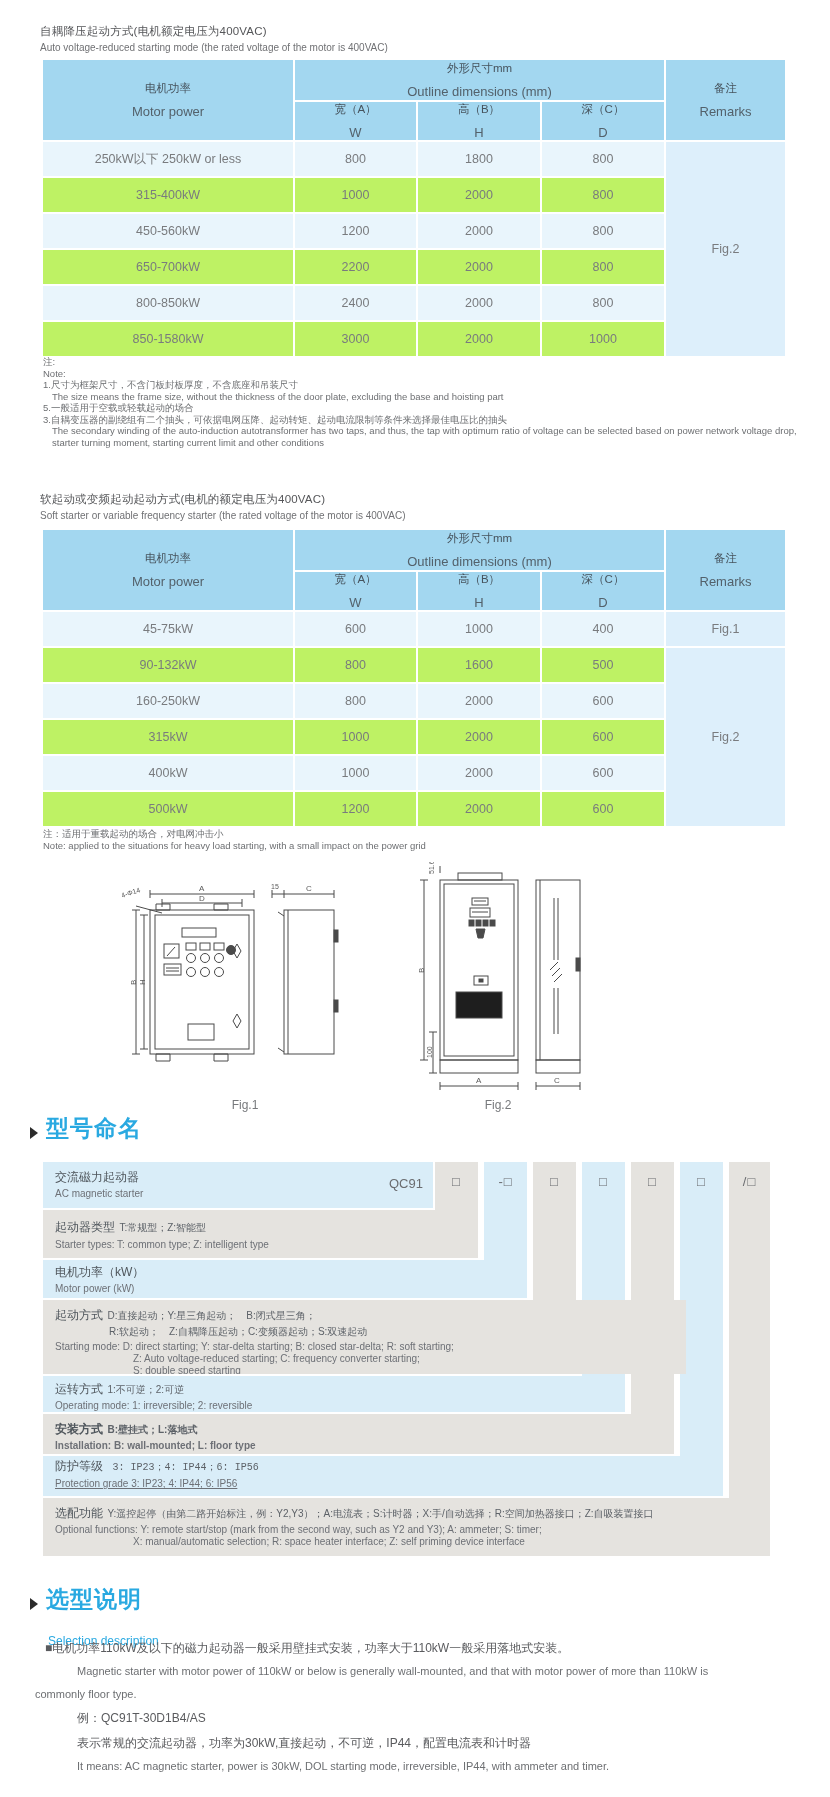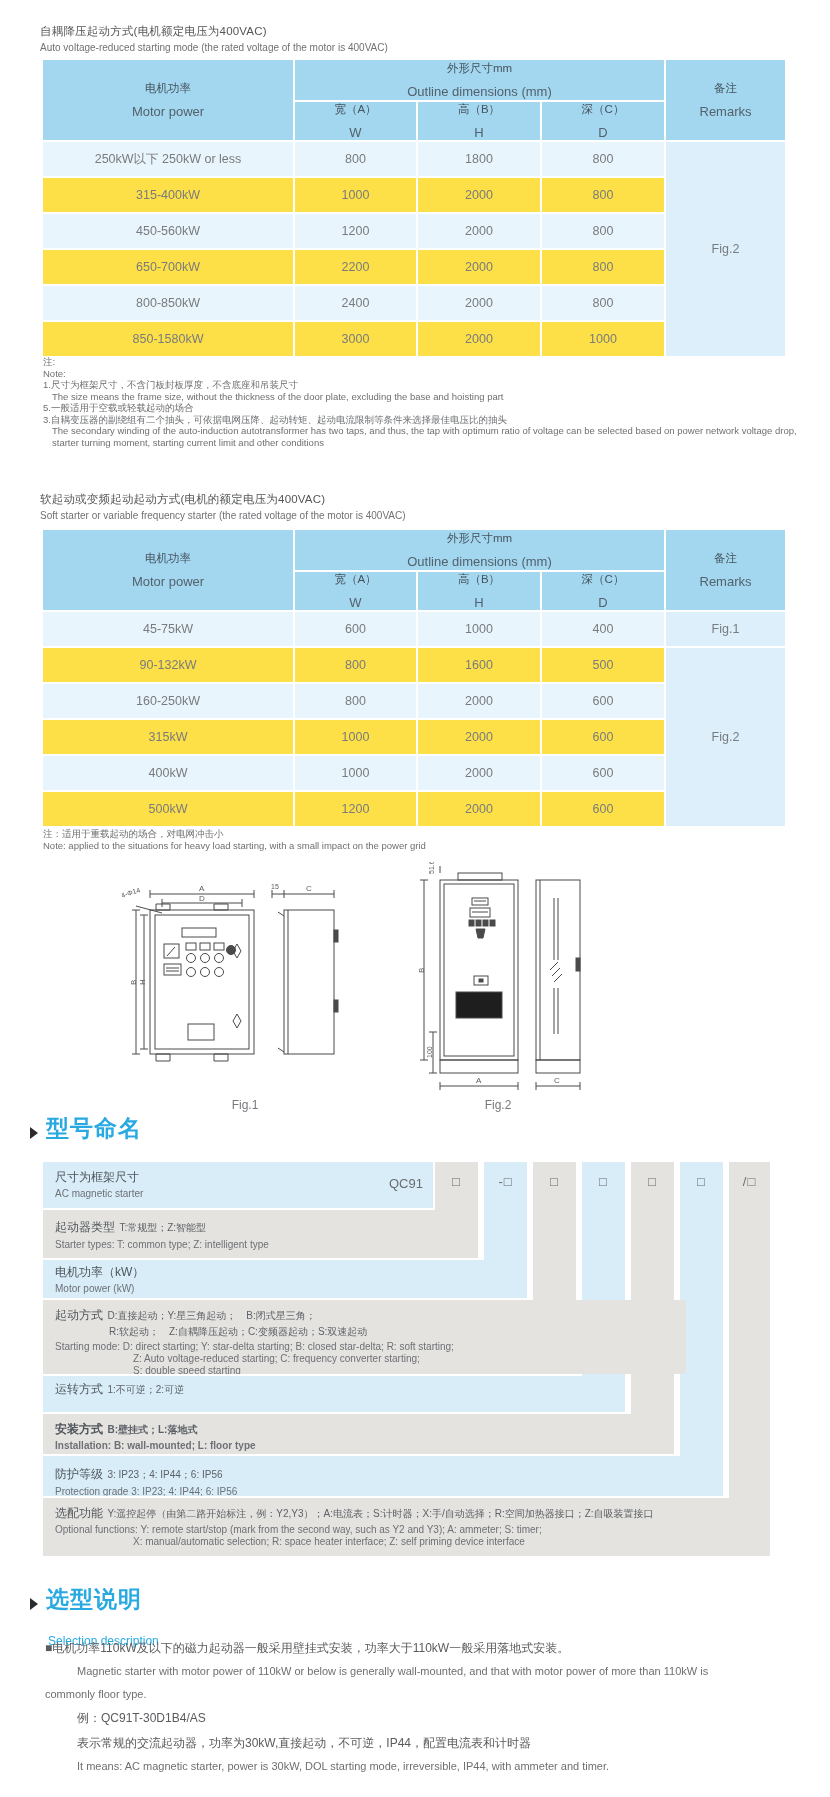--- a/index.html
+++ b/index.html
@@ -12,21 +12,21 @@
   
   table.dimtab{border-collapse:separate;border-spacing:2px;table-layout:fixed;}
   table.dimtab td{text-align:center;vertical-align:middle;padding:0;}
   .hcell{background:#a3d7f0;}
   .hcn{font-size:11.5px;color:#46535d;}
   .hen{font-size:13px;color:#53616b;margin-top:8px;}
   .hrow1 td{height:40px;}
   .hrow2 td{height:30px;}
   .drow td{height:34px;font-size:12.5px;color:#797b7e;}
   .row-light{background:#e9f5fc;}
-  .row-dark{background:#fde047;}
+  .row-dark{background:#bef264;}
   .remcell{background:#ddeffb;font-size:12px;color:#7b7d80;}
   
   .noteline{font-size:9.5px;line-height:11.5px;color:#6d6f72;white-space:nowrap;}
   .nt-ind{padding-left:9px;}
   
   .figcap{font-size:12px;color:#77797c;text-align:center;width:120px;}
   
   .shead-arrow{width:0;height:0;border-top:6px solid transparent;border-bottom:6px solid transparent;
                border-left:8px solid #2b2b2b;}
   .shead-cn{font-size:23px;font-weight:bold;color:#29a9e1;letter-spacing:1px;}
@@ -358,21 +358,21 @@
 
   <div class="nm-stripe nm-gray" style="left:392px;width:43px;height:48px;"></div>
   <div class="nm-stripe nm-blue" style="left:441px;width:43px;height:98px;"></div>
   <div class="nm-stripe nm-gray" style="left:490px;width:43px;height:138px;"></div>
   <div class="nm-stripe nm-blue" style="left:539px;width:43px;height:214px;"></div>
   <div class="nm-stripe nm-gray" style="left:588px;width:43px;height:252px;"></div>
   <div class="nm-stripe nm-blue" style="left:637px;width:43px;height:294px;"></div>
   <div class="nm-stripe nm-gray" style="left:686px;width:41px;height:336px;"></div>
 
   <div class="nm-band nm-blue" style="top:0;height:46px;width:390px;">
-    <div class="nm-lab" style="padding:7px 0 0 12px;">尺寸为框架尺寸</div>
+    <div class="nm-lab" style="padding:7px 0 0 12px;">交流磁力起动器</div>
     <div class="nm-en" style="padding:2px 0 0 12px;">AC magnetic starter</div>
   </div>
   <span class="nm-code" style="left:346px;top:14px;">QC91</span>
 
   <span class="nm-box" style="left:392px;width:43px;">□</span>
   <span class="nm-box" style="left:441px;width:43px;">-□</span>
   <span class="nm-box" style="left:490px;width:43px;">□</span>
   <span class="nm-box" style="left:539px;width:43px;">□</span>
   <span class="nm-box" style="left:588px;width:43px;">□</span>
   <span class="nm-box" style="left:637px;width:43px;">□</span>
@@ -400,32 +400,33 @@
     <div class="nm-en" style="padding:2px 0 0 12px;">Starting mode: D: direct starting; Y: star-delta starting; B: closed star-delta; R: soft starting;</div>
     <div class="nm-en" style="padding:1px 0 0 90px;">Z: Auto voltage-reduced starting; C: frequency converter starting;</div>
     <div class="nm-en" style="padding:1px 0 0 90px;">S: double speed starting</div>
   </div>
 
   <div class="nm-band nm-blue" style="top:214px;height:36px;width:582px;">
     <div style="padding:3px 0 0 12px;white-space:nowrap;">
       <span class="nm-lab">运转方式</span>
       <span class="nm-desc">1:不可逆；2:可逆</span>
     </div>
+    <div class="nm-en" style="padding:2px 0 0 12px;">Operating mode: 1: irreversible; 2: reversible</div>
   </div>
 
   <div class="nm-band nm-gray" style="top:252px;height:40px;width:631px;font-weight:bold;">
     <div style="padding:5px 0 0 12px;white-space:nowrap;">
       <span class="nm-lab">安装方式</span>
       <span class="nm-desc">B:壁挂式；L:落地式</span>
     </div>
     <div class="nm-en" style="padding:2px 0 0 12px;">Installation: B: wall-mounted;  L: floor type</div>
   </div>
 
   <div class="nm-band nm-blue" style="top:294px;height:40px;width:680px;">
-    <div style="padding:8px 0 0 12px;white-space:nowrap;">
+    <div style="padding:1px 0 0 12px;white-space:nowrap;font-family:Liberation Mono, monospace;">
       <span class="nm-lab">防护等级</span>
       <span class="nm-desc">3: IP23；4: IP44；6: IP56</span>
     </div>
     <div class="nm-en" style="padding:3px 0 0 12px;text-decoration:underline;">Protection grade  3: IP23;  4: IP44;  6: IP56</div>
   </div>
 
   <div class="nm-band nm-gray" style="top:336px;height:58px;width:727px;">
     <div style="padding:5px 0 0 12px;white-space:nowrap;">
       <span class="nm-lab">选配功能</span>
       <span class="nm-desc">Y:遥控起停（由第二路开始标注，例：Y2,Y3）；A:电流表；S:计时器；X:手/自动选择；R:空间加热器接口；Z:自吸装置接口</span>
@@ -436,16 +437,16 @@
 </div>
 
 <div class="abs" style="left:30px;top:1598px;">
     <div class="shead-arrow"></div>
   </div>
 <div class="abs shead-cn" style="left:46px;top:1584px;">选型说明</div>
 <div class="abs shead-en" style="left:48px;top:1613px;">Selection description</div>
 
 <div class="abs sel-cn" style="left:45px;top:1640px;">■电机功率110kW及以下的磁力起动器一般采用壁挂式安装，功率大于110kW一般采用落地式安装。</div>
 <div class="abs sel-en" style="left:77px;top:1665px;">Magnetic starter with motor power of 110kW or below is generally wall-mounted, and that with motor power of more than 110kW is</div>
-<div class="abs sel-en" style="left:45px;top:1688px;">commonly floor type.</div>
+<div class="abs sel-en" style="left:35px;top:1688px;">commonly floor type.</div>
 <div class="abs sel-cn" style="left:77px;top:1710px;">例：QC91T-30D1B4/AS</div>
 <div class="abs sel-cn" style="left:77px;top:1735px;">表示常规的交流起动器，功率为30kW,直接起动，不可逆，IP44，配置电流表和计时器</div>
 <div class="abs sel-en" style="left:77px;top:1760px;">It means: AC magnetic starter, power is 30kW, DOL starting mode, irreversible, IP44, with ammeter and timer.</div>
 
 </body></html>

